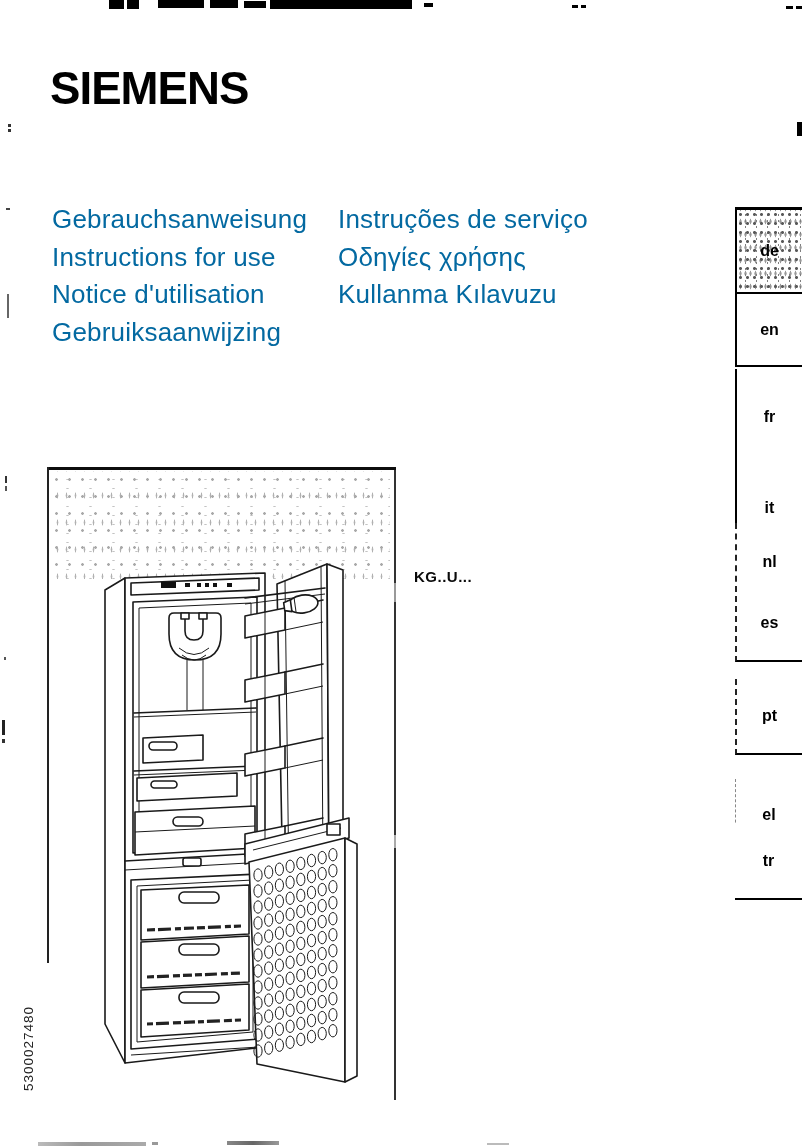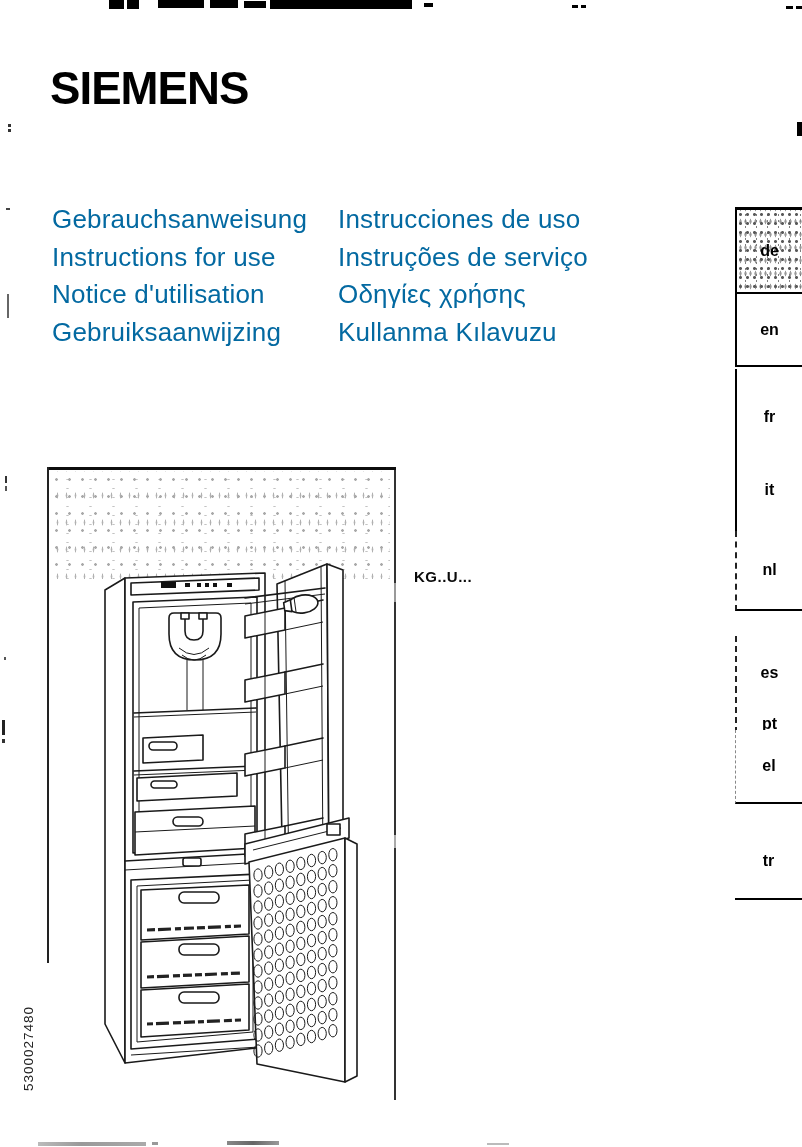--- a/index.html
+++ b/index.html
@@ -55,21 +55,21 @@
   .tab-de .speck-bg{
     position:absolute;inset:0;opacity:.75;
     background-image:
       radial-gradient(#222 1.1px,transparent 1.5px),
       radial-gradient(#555 1px,transparent 1.3px),
       radial-gradient(#777 .9px,transparent 1.2px);
     background-size:7px 9px,11px 6px,5px 13px;
     background-position:0 0,3px 2px,1px 5px;
   }
   .tab span{position:relative;}
-  .tab-nl,.tab-es,.tab-pt{border-left:2px dashed #222;margin-top:8px;}
+  .tab-nl,.tab-es,.tab-pt{border-left:2px dashed #222;}
   .tab-el{border-left:1px dashed #888;}
   .tab-tr{border-left:none;}
   svg .ln{stroke:#1a1a1a;stroke-width:1.6;fill:none;stroke-linejoin:round;stroke-linecap:round;}
   svg .fw{stroke:#1a1a1a;stroke-width:1.6;fill:#fff;stroke-linejoin:round;}
   svg .fd{fill:#111;stroke:none;}
   svg .thin{stroke:#1a1a1a;stroke-width:1;fill:none;}
   svg .scr{stroke:#222;stroke-width:3.2;fill:none;}
 </style>
 </head>
 <body>
@@ -104,21 +104,20 @@
 
 <div class="brand">SIEMENS</div>
 
 <div class="titles titles-left">
   <div>Gebrauchsanweisung</div>
   <div>Instructions for use</div>
   <div>Notice d'utilisation</div>
   <div>Gebruiksaanwijzing</div>
 </div>
 <div class="titles titles-right">
-  <div>Instrucciones de uso</div>
   <div>Instruções de serviço</div>
   <div>Οδηγίες χρήσης</div>
   <div>Kullanma Kılavuzu</div>
 </div>
 
 <div class="frame-top"></div>
 <div class="frame-left"></div>
 <div class="frame-right"></div>
 <div class="abs speckle speckle-light" style="left:50px;top:471px;width:340px;height:108px"></div>
 
@@ -330,32 +329,32 @@
 <div class="tab tab-de" style="top:207px;height:87px">
   <div class="speck-bg"></div>
   <span>de</span>
 </div>
 <div class="tab" style="top:294px;height:73px">
   <span>en</span>
 </div>
 <div class="tab" style="top:369px;height:98px">
   <span>fr</span>
 </div>
-<div class="tab" style="top:447px;height:88px">
+<div class="tab" style="top:465px;height:88px">
   <span>it</span>
 </div>
 <div class="tab tab-nl" style="top:523px;height:80px">
   <span>nl</span>
 </div>
-<div class="tab tab-es" style="top:628px;height:76px">
+<div class="tab tab-es" style="top:586px;height:76px">
   <span>es</span>
 </div>
 <div class="tab tab-pt" style="top:679px;height:76px">
   <span>pt</span>
 </div>
-<div class="tab tab-el" style="top:730px;height:74px">
+<div class="tab tab-el" style="top:779px;height:74px">
   <span>el</span>
 </div>
 <div class="tab tab-tr" style="top:823px;height:77px">
   <span>tr</span>
 </div>
 
 <div class="docnum">5300027480</div>
 
 </body></html>

